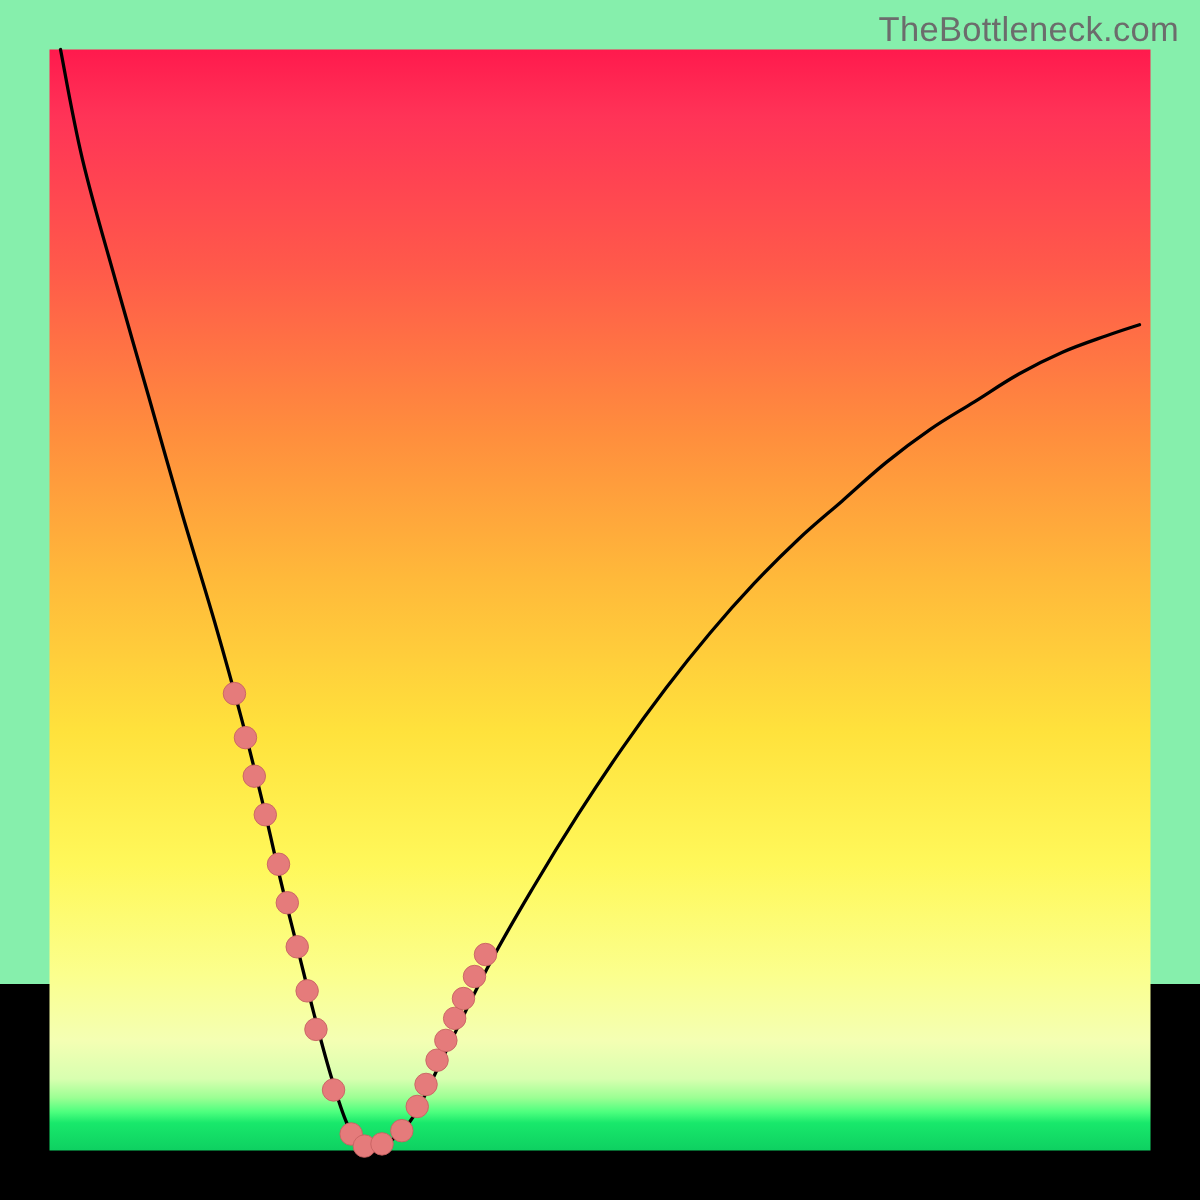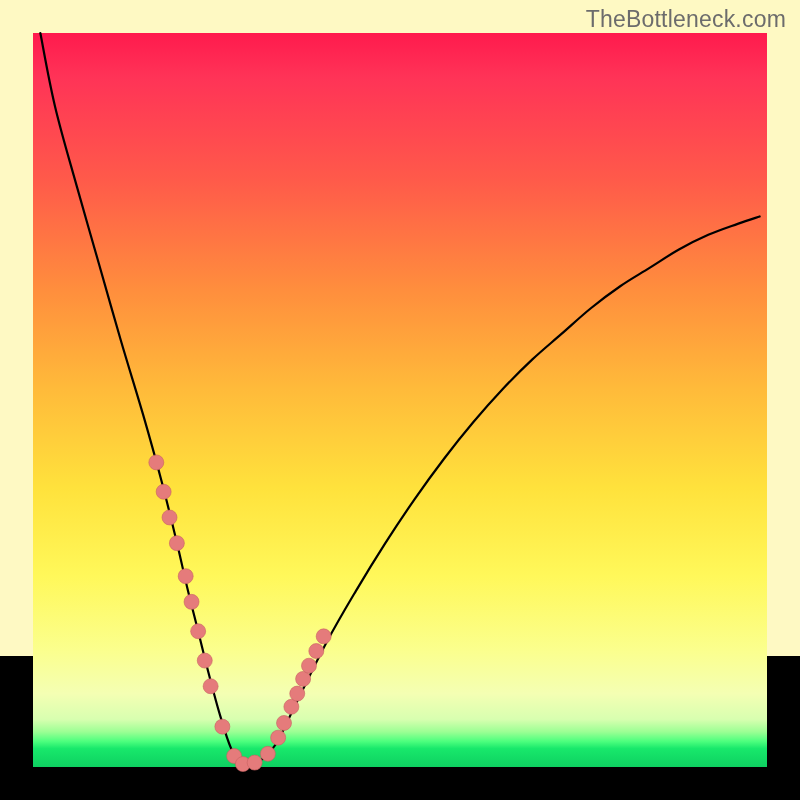--- a/index.html
+++ b/index.html
@@ -10,21 +10,21 @@
     overflow: hidden;
     background: #000;
     font-family: Arial, Helvetica, sans-serif;
   }
   .frame {
     position: absolute;
     left: 0;
     top: 0;
     width: 800px;
     height: 656px;
-    background: #fef9c3;
+    background: #86efac;
     text-align: right;
   }
   .plot {
     position: absolute;
     left: 33px;
     top: 33px;
     width: 734px;
     height: 734px;
     
     background: linear-gradient(

